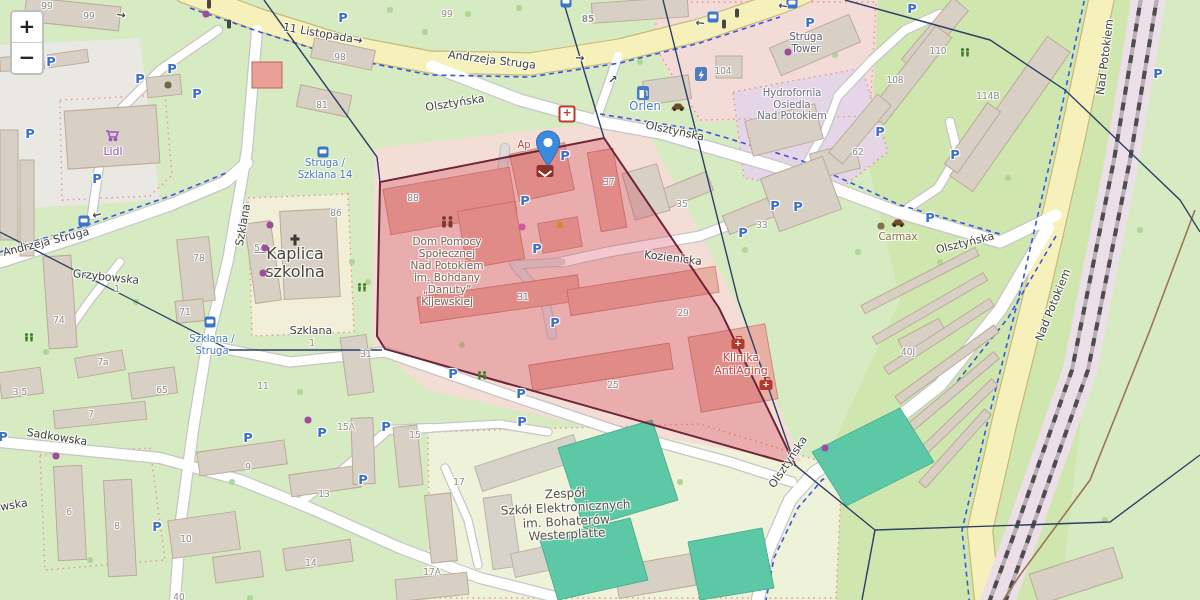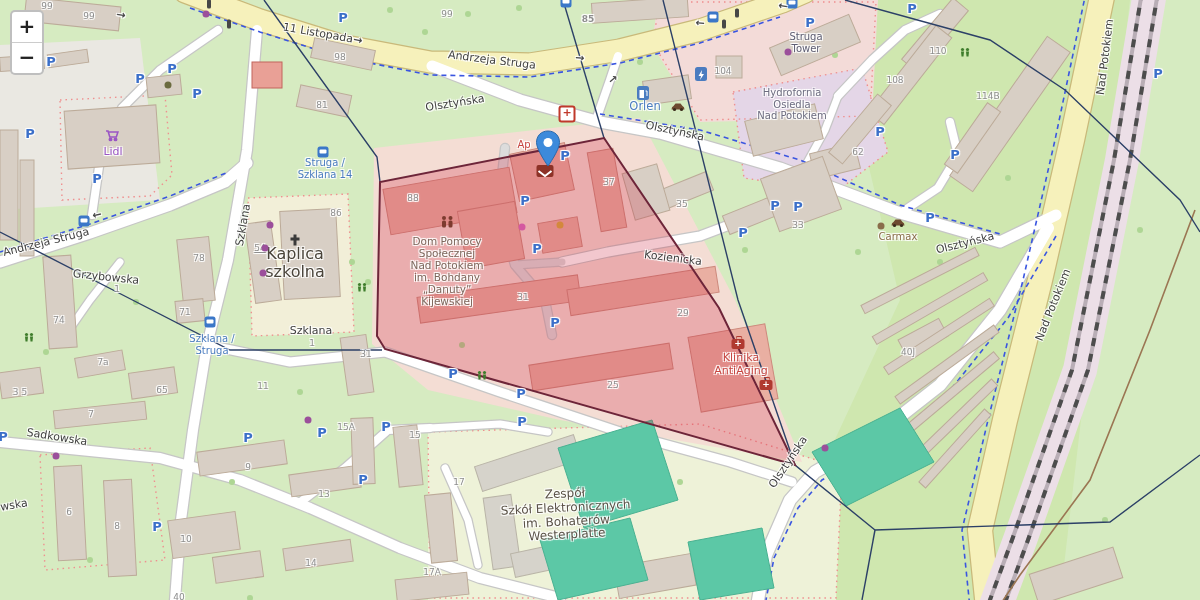--- a/index.html
+++ b/index.html
@@ -296,21 +296,21 @@
       <span class="lbl hn" style="left: 988px; top: 96px; position: absolute; transform: translate(-50%, -50%) rotate(0deg);">114B</span>
       <span class="lbl hn" style="left: 858px; top: 152px; position: absolute; transform: translate(-50%, -50%) rotate(0deg);">62</span>
       <span class="lbl hn" style="left: 320px; top: 213px; position: absolute; transform: translate(-50%, -50%) rotate(0deg); padding-left: 32px;">86</span>
       <span class="lbl hn" style="left: 413px; top: 198px; position: absolute; transform: translate(-50%, -50%) rotate(0deg);">88</span>
       <span class="lbl hn" style="left: 199px; top: 258px; position: absolute; transform: translate(-50%, -50%) rotate(0deg);">78</span>
       <span class="lbl hn" style="left: 260px; top: 248px; position: absolute; transform: translate(-50%, -50%) rotate(0deg); text-decoration: underline;">54</span>
       <span class="lbl hn" style="left: 59px; top: 320px; position: absolute; transform: translate(-50%, -50%) rotate(0deg);">74</span>
       <span class="lbl hn" style="left: 185px; top: 312px; position: absolute; transform: translate(-50%, -50%) rotate(0deg);">71</span>
       <span class="lbl hn" style="left: 609px; top: 182px; position: absolute; transform: translate(-50%, -50%) rotate(0deg);">37</span>
       <span class="lbl hn" style="left: 682px; top: 204px; position: absolute; transform: translate(-50%, -50%) rotate(0deg);">35</span>
-      <span class="lbl hn" style="left: 798px; top: 225px; position: absolute; transform: translate(-50%, -50%) rotate(0deg);">33</span>
+      <span class="lbl hn" style="left: 762px; top: 225px; position: absolute; transform: translate(-50%, -50%) rotate(0deg);">33</span>
       <span class="lbl hn" style="left: 523px; top: 297px; position: absolute; transform: translate(-50%, -50%) rotate(0deg);">31</span>
       <span class="lbl hn" style="left: 366px; top: 354px; position: absolute; transform: translate(-50%, -50%) rotate(0deg);">31</span>
       <span class="lbl hn" style="left: 683px; top: 313px; position: absolute; transform: translate(-50%, -50%) rotate(0deg);">29</span>
       <span class="lbl hn" style="left: 613px; top: 385px; position: absolute; transform: translate(-50%, -50%) rotate(0deg);">25</span>
       <span class="lbl hn" style="left: 103px; top: 362px; position: absolute; transform: translate(-50%, -50%) rotate(0deg);">7a</span>
       <span class="lbl hn" style="left: 162px; top: 390px; position: absolute; transform: translate(-50%, -50%) rotate(0deg);">65</span>
       <span class="lbl hn" style="left: 263px; top: 386px; position: absolute; transform: translate(-50%, -50%) rotate(0deg);">11</span>
       <span class="lbl hn" style="left: 20px; top: 392px; position: absolute; transform: translate(-50%, -50%) rotate(0deg);">3 5</span>
       <span class="lbl hn" style="left: 91px; top: 414px; position: absolute; transform: translate(-50%, -50%) rotate(0deg);">7</span>
       <span class="lbl hn" style="left: 248px; top: 467px; position: absolute; transform: translate(-50%, -50%) rotate(0deg);">9</span>

